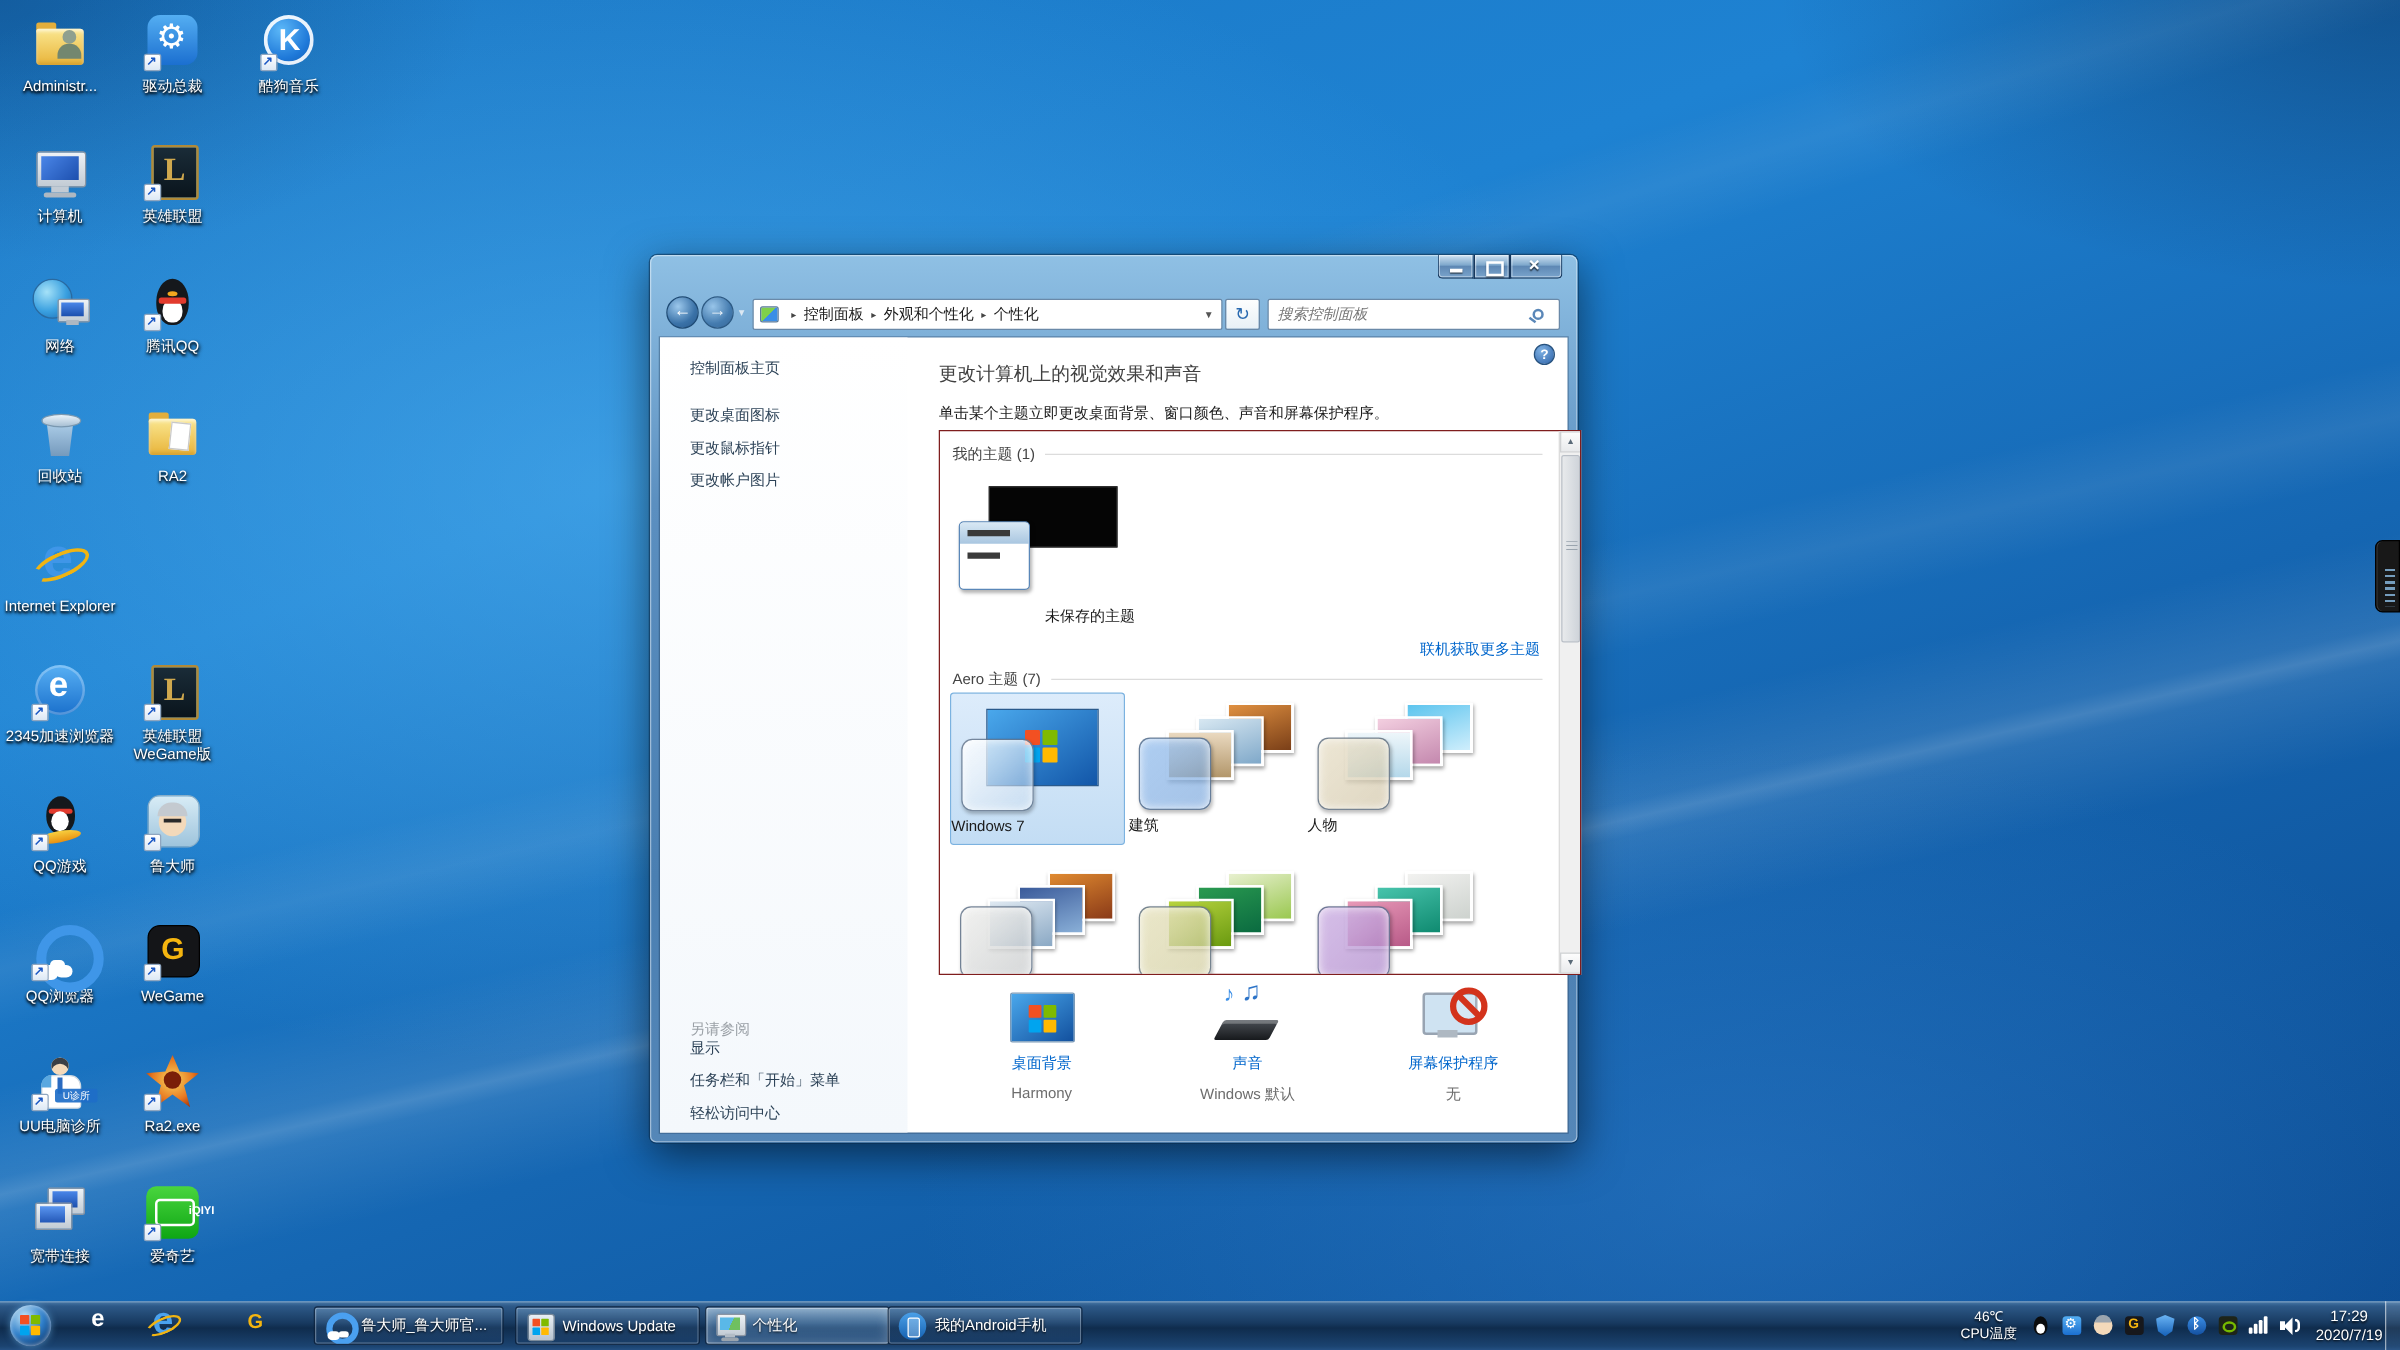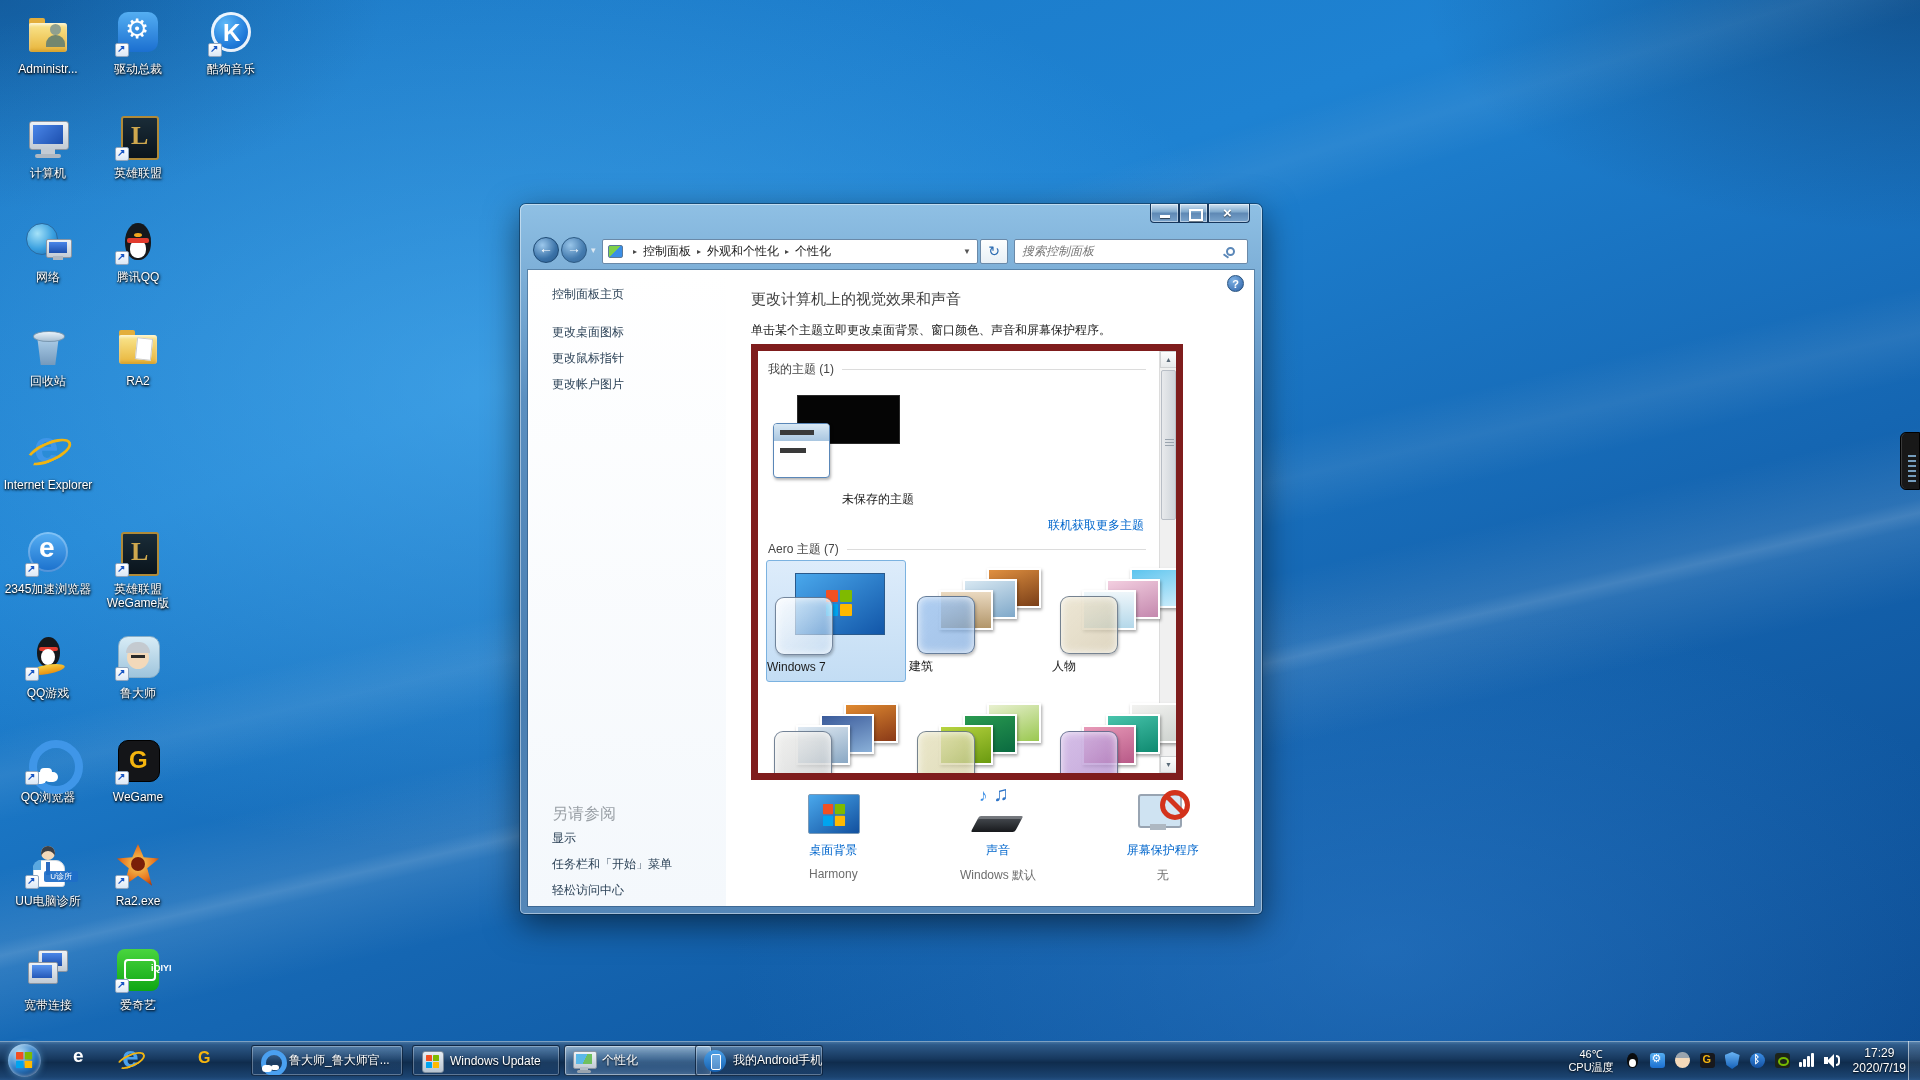--- a/index.html
+++ b/index.html
@@ -171,29 +171,29 @@
   .searchbox { position:absolute; left:494px; top:35px; width:234px; height:25px; background:#fff; border:1px solid #6a89a8;
     border-radius:2px; display:flex; align-items:center; }
   .searchbox .ph { font-size:12px; font-style:italic; color:#777; margin-left:7px; flex:1; }
   .mag { width:9px; height:9px; border:2px solid #5a87b8; border-radius:50%; margin-right:12px; position:relative; }
   .mag::after { content:""; position:absolute; left:-5px; top:6px; width:6px; height:2px; background:#5a87b8; transform:rotate(35deg); }
 
   .win-content { position:absolute; left:8px; right:8px; top:66px; bottom:8px; background:#fff; display:flex;
     box-shadow:0 0 0 1px rgba(20,50,80,.35); }
   .sidebar { position:relative; width:198px; background:linear-gradient(#ffffff,#f4f8fc); }
   .side-link { position:absolute; left:24px; font-size:12px; color:#2c4257; cursor:pointer; white-space:nowrap; }
-  .side-head { position:absolute; left:24px; font-size:16px; color:#9aa0a6; }
+  .side-head { position:absolute; left:24px; font-size:12px; color:#9aa0a6;margin-top:11px; }
   .main { position:relative; flex:1; }
   .help-btn { position:absolute; top:5px; right:10px; width:17px; height:17px; border-radius:50%;
     background:radial-gradient(circle at 35% 30%,#7fb2e4,#2d62a8); border:1px solid #27527e; color:#fff;
     font-size:11px; font-weight:bold; text-align:center; line-height:16px; }
   .page-title { position:absolute; left:25px; top:20px; font-size:15px; color:#404040; }
   .page-sub { position:absolute; left:25px; top:52px; font-size:12px; color:#1a1a1a; }
 
-  .themes-box { position:absolute; left:25px; top:74px; width:432px; height:436px; border:7px solid #7f1d1d;
+  .themes-box { position:absolute; left:25px; top:74px; width:514px; height:436px; border:1px solid #7f1d1d;
     background:#fff; overflow:hidden; }
   .group-head { position:absolute; left:10px; right:30px; display:flex; align-items:center; font-size:12px; color:#444; }
   .group-head::after { content:""; flex:1; height:1px; background:#dcdcdc; margin-left:8px; }
   .black-shot { position:absolute; left:39px; top:44px; width:103px; height:49px; background:#050505; border:1px solid #2a2a2a; }
   .win-glyph { position:absolute; left:15px; top:72px; width:57px; height:55px; background:#fff; border:1px solid #5a87b8;
     border-radius:4px; box-shadow:1px 2px 3px rgba(0,0,0,.3); }
   .win-glyph::before { content:""; position:absolute; left:0; top:0; right:0; height:17px;
     background:linear-gradient(#d8e8f4,#a9c6e0); border-radius:3px 3px 0 0; }
   .win-glyph::after { content:""; position:absolute; left:6px; top:6px; width:34px; height:5px; background:#3a3a3a; }
   .win-glyph .bar2 { position:absolute; left:6px; top:24px; width:26px; height:5px; background:#3a3a3a; }
@@ -662,21 +662,21 @@
         </span>
       </span>
     <span class="tlbl">Windows Update</span>
   </div>
   <div class="tb-btn active" style="left:564px;width:148px">
     <span class="tb-ic tb-pers">
         <span class="st"></span>
       </span>
     <span class="tlbl">个性化</span>
   </div>
-  <div class="tb-btn" style="left:695px;width:128px">
+  <div class="tb-btn" style="left:710px;width:156px">
     <span class="tb-ic tb-phone"></span>
     <span class="tlbl">我的Android手机</span>
   </div>
 
   <div class="tray">
     <div class="cpu">
       <div>46℃</div>
       <div>CPU温度</div>
     </div>
     <span class="tic t-qq"></span>

